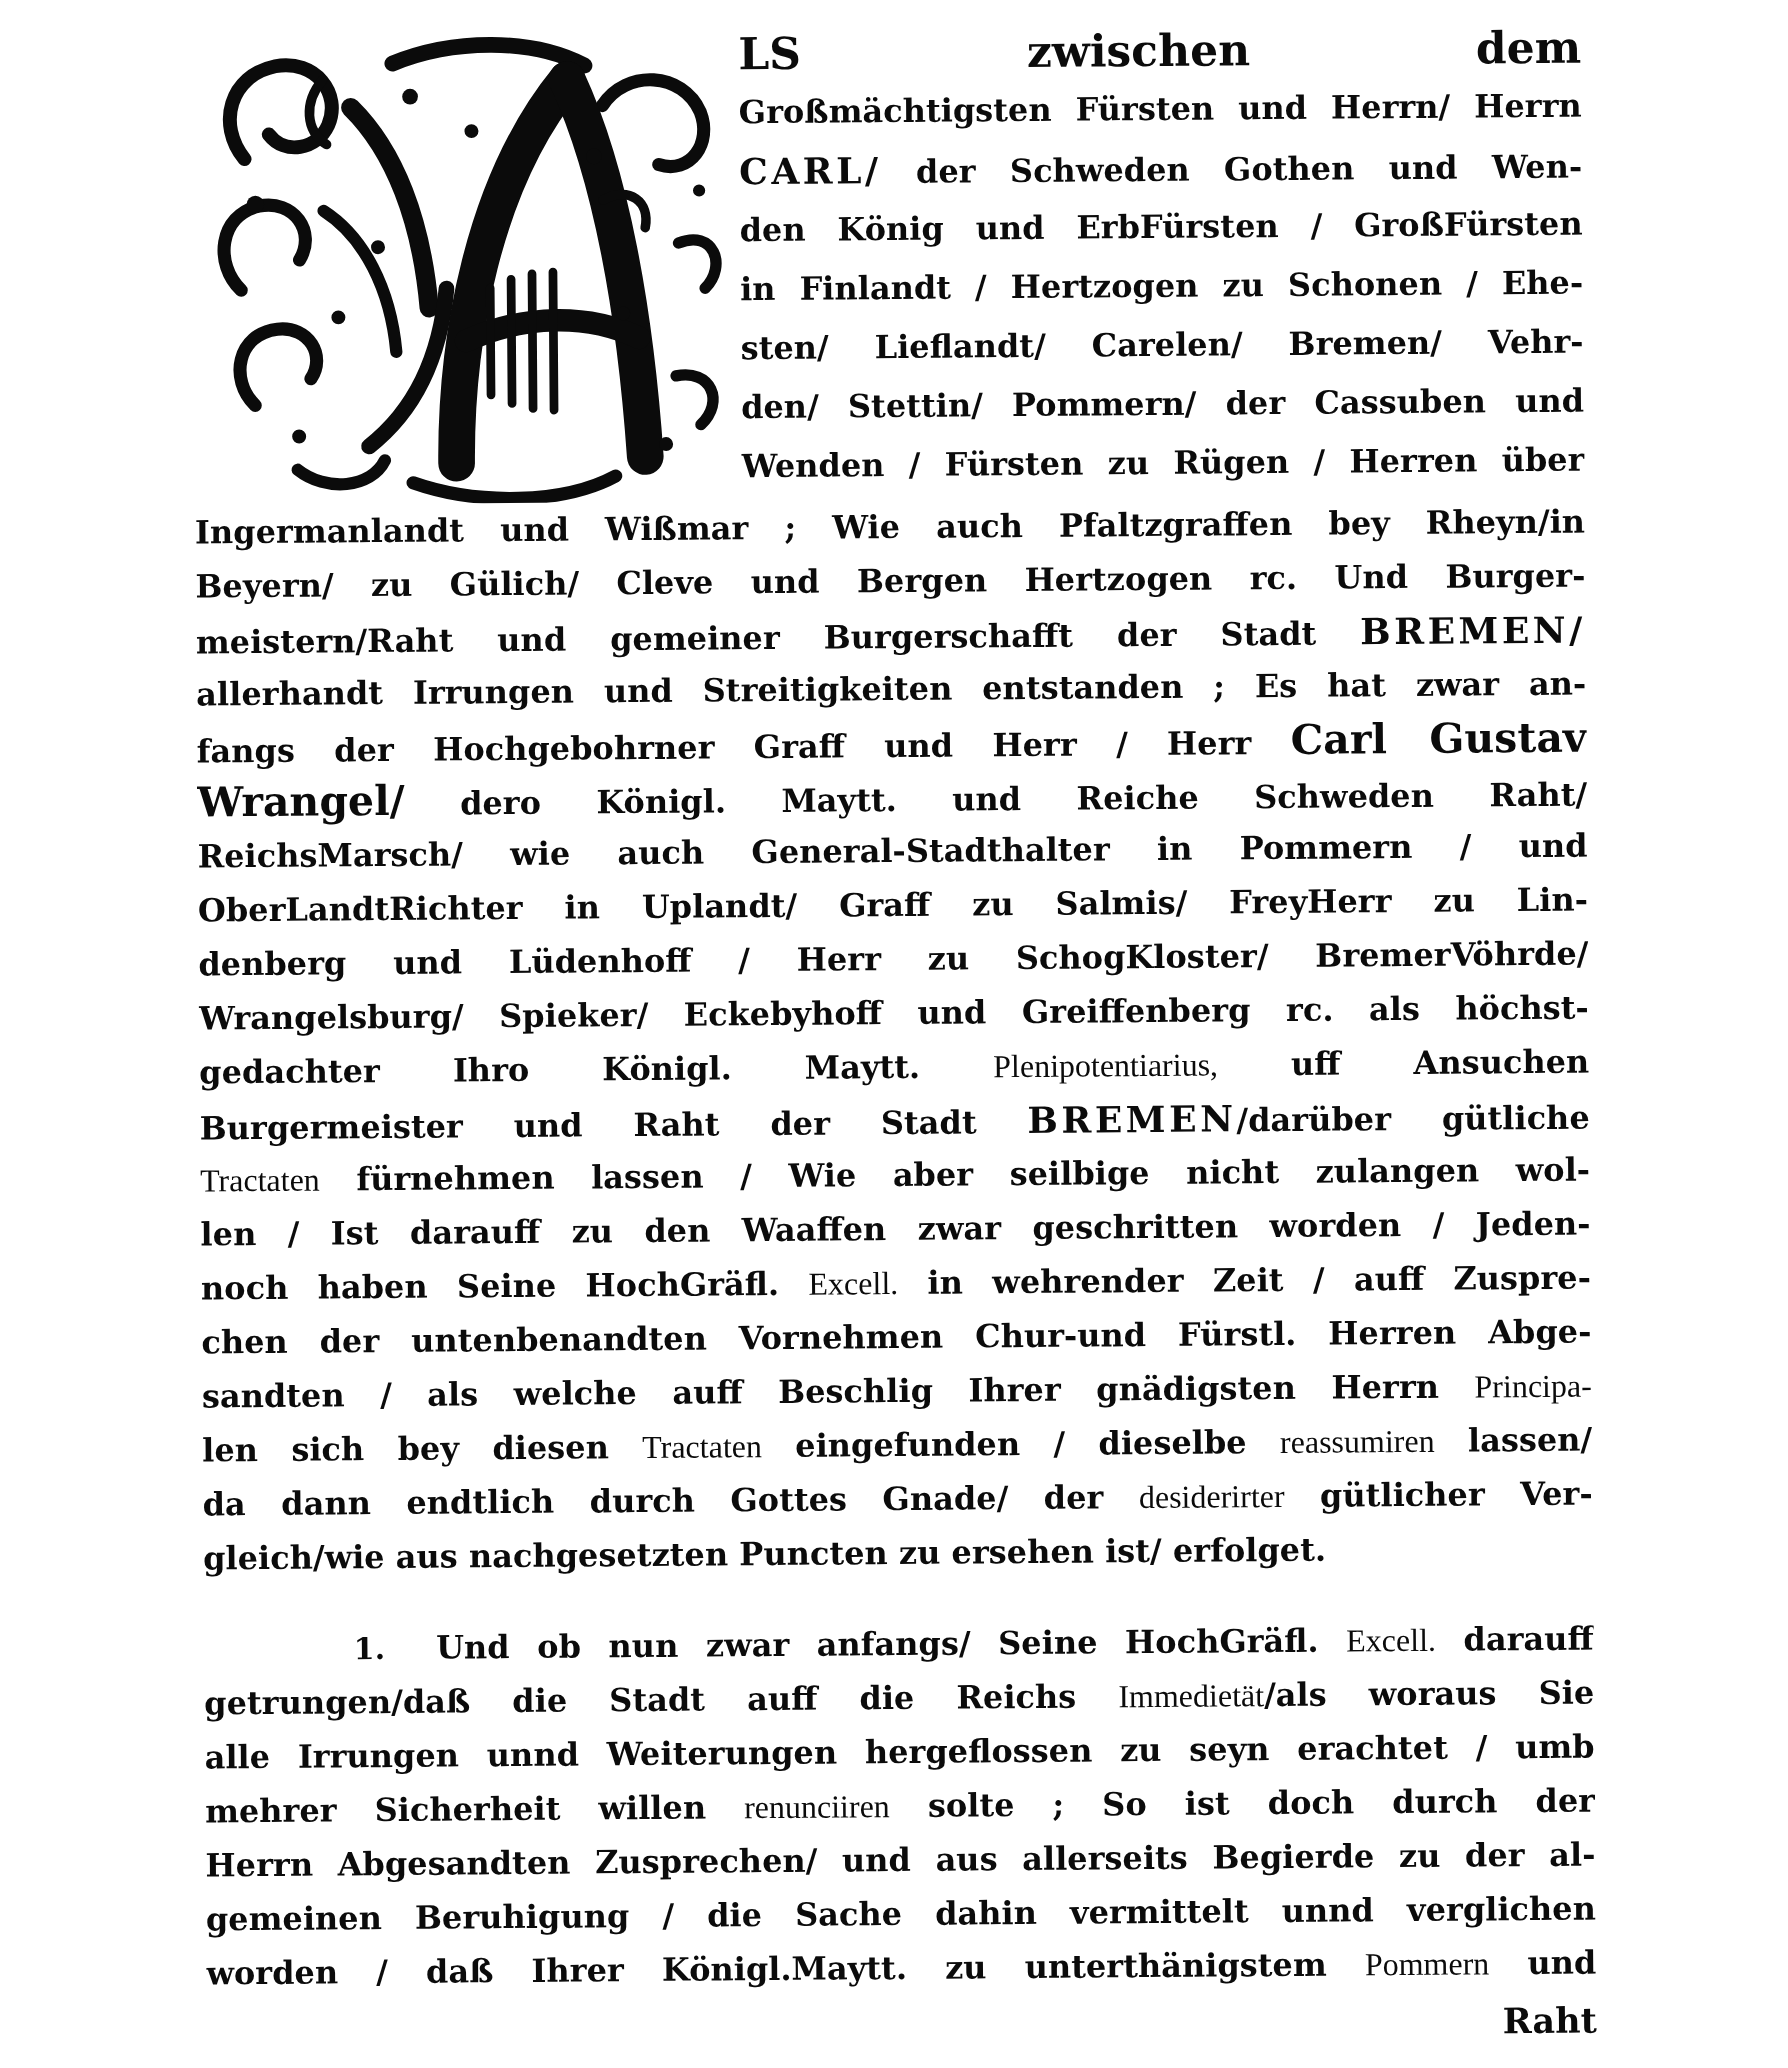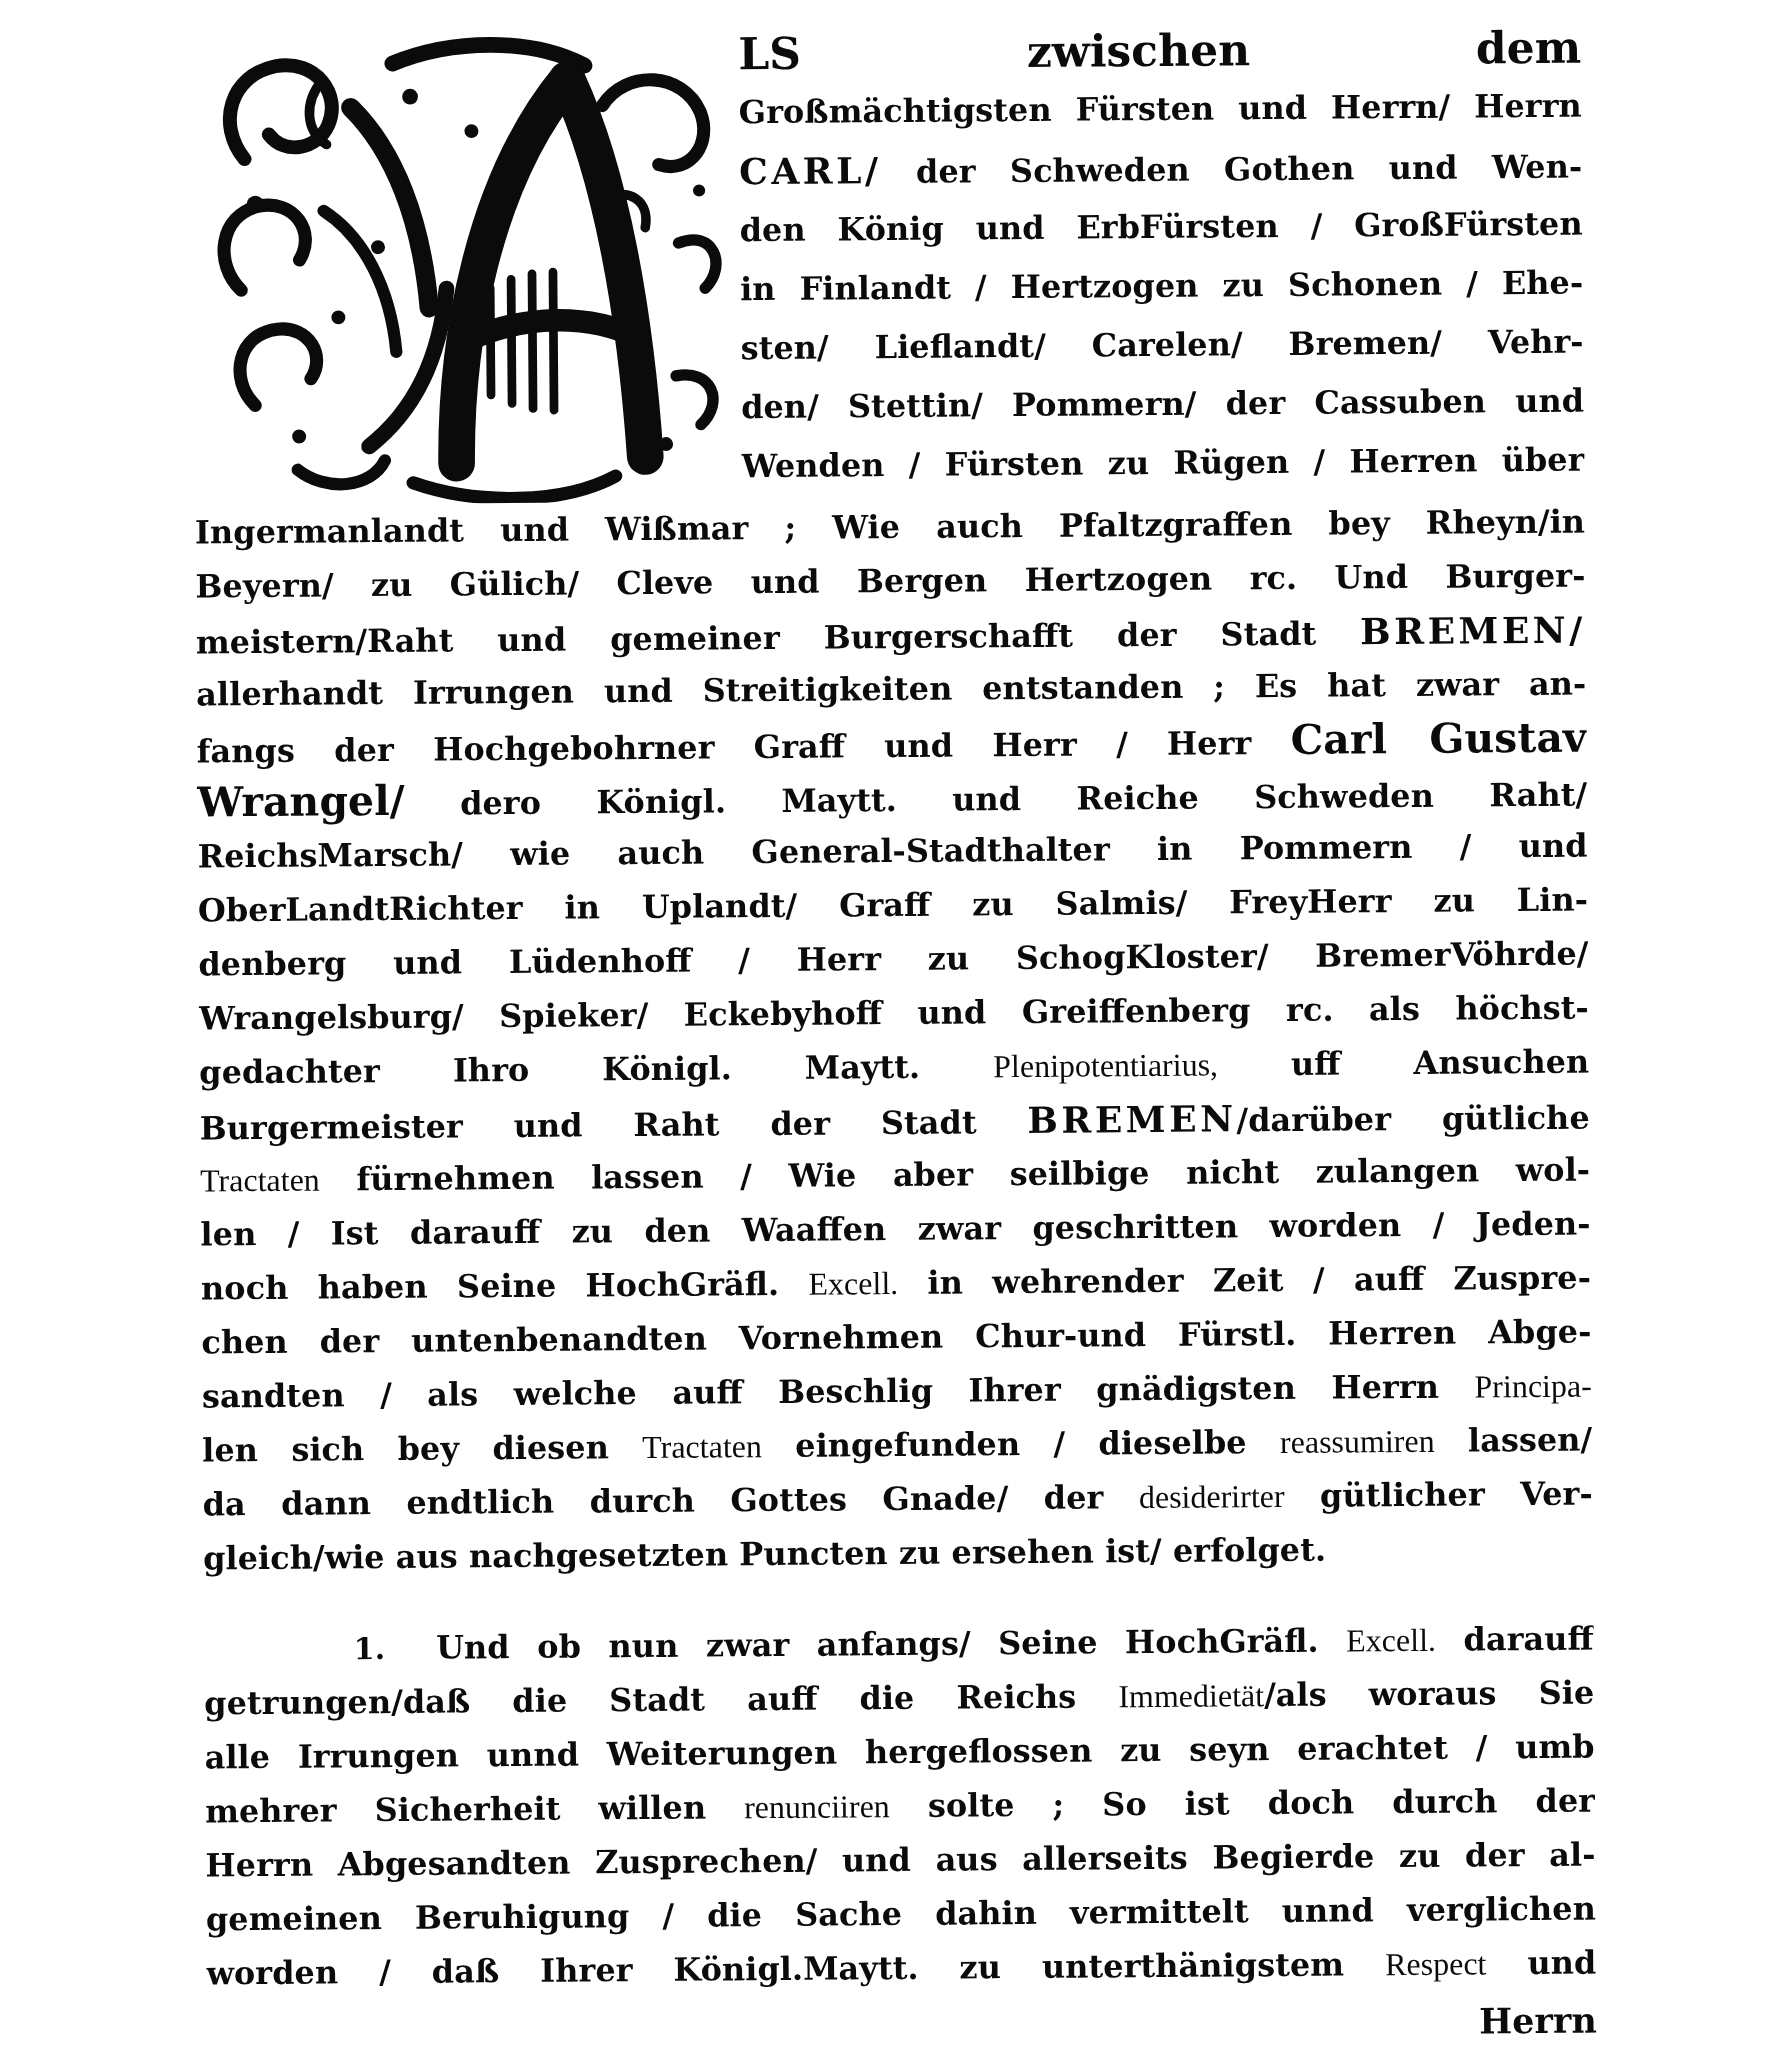--- a/index.html
+++ b/index.html
@@ -134,22 +134,22 @@
         <div class="line no-justify"><span class="seg-n">gleich/wie aus nachgesetzten Puncten zu ersehen ist/ erfolget.</span></div>
       </div>
 
     <div class="full-lines" id="para-2">
         <div class="line numbered"><span class="para-number">1.</span><span class="seg-n">Und ob nun zwar anfangs/ Seine HochGräfl. </span><span class="seg-antiqua">Excell.</span><span class="seg-n"> darauff</span></div>
         <div class="line"><span class="seg-n">getrungen/daß die Stadt auff die Reichs </span><span class="seg-antiqua">Immedietät</span><span class="seg-n">/als woraus Sie</span></div>
         <div class="line"><span class="seg-n">alle Irrungen unnd Weiterungen hergeflossen zu seyn erachtet / umb</span></div>
         <div class="line"><span class="seg-n">mehrer Sicherheit willen </span><span class="seg-antiqua">renunciiren</span><span class="seg-n"> solte ;  So ist doch durch der</span></div>
         <div class="line"><span class="seg-n">Herrn Abgesandten Zusprechen/ und aus allerseits Begierde zu der al-</span></div>
         <div class="line"><span class="seg-n">gemeinen Beruhigung /  die Sache dahin vermittelt unnd verglichen</span></div>
-        <div class="line"><span class="seg-n">worden / daß Ihrer Königl.Maytt. zu unterthänigstem </span><span class="seg-antiqua">Respect</span><span class="seg-n"> und</span></div>
+        <div class="line"><span class="seg-n">worden / daß Ihrer Königl.Maytt. zu unterthänigstem </span><span class="seg-antiqua">Pommern</span><span class="seg-n"> und</span></div>
       </div>
 
     <div class="catchword-row">
-      <span class="catchword">Herrn</span>
+      <span class="catchword">Raht</span>
     </div>
 
   </div>
 </div>
 
 
 </body></html>

